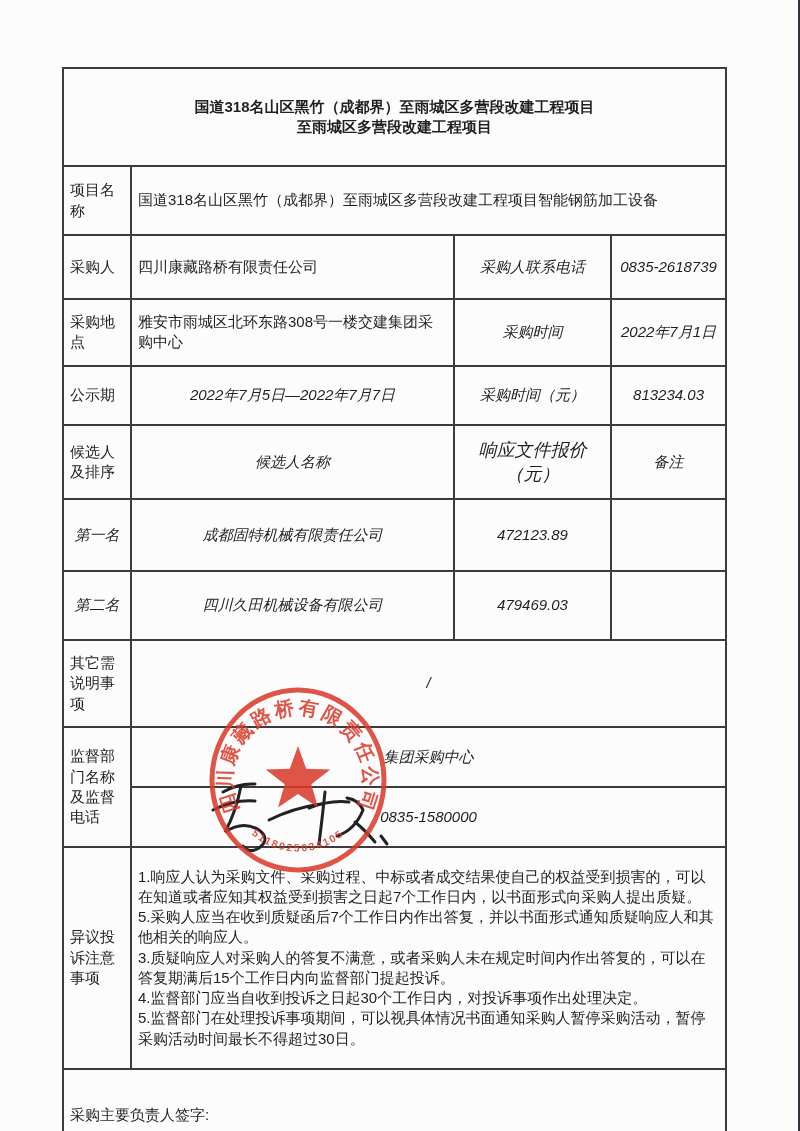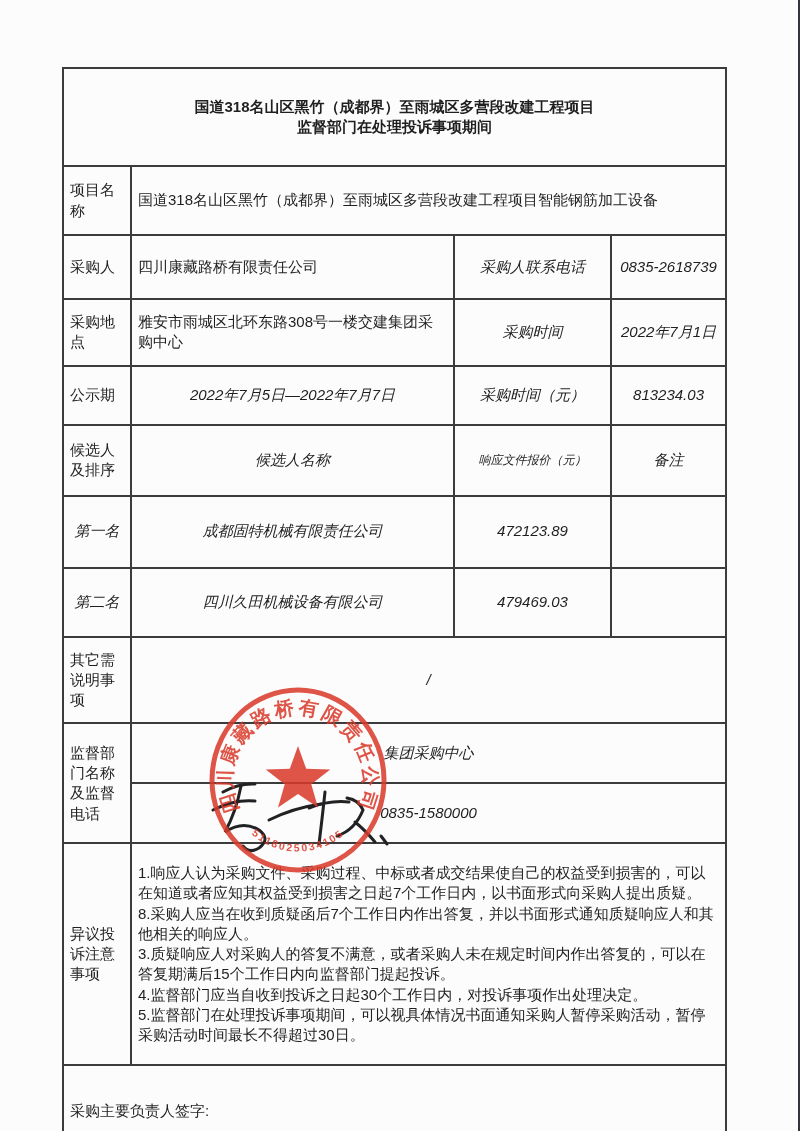--- a/index.html
+++ b/index.html
@@ -41,21 +41,21 @@
       <col style="width:68px">
         <col style="width:323px">
         <col style="width:157px">
         <col style="width:115px">
     </colgroup>
 
     <tbody>
         <tr>
       <td class="title-cell" colspan="4">
         <div>国道318名山区黑竹（成都界）至雨城区多营段改建工程项目</div>
-        <div>监督部门在处理投诉事项期间</div>
+        <div>至雨城区多营段改建工程项目</div>
       </td>
     </tr>
 
     <tr>
       <td class="lbl" style="height:43px">项目名称</td>
       <td colspan="3">国道318名山区黑竹（成都界）至雨城区多营段改建工程项目智能钢筋加工设备</td>
     </tr>
 
     <tr>
       <td class="lbl" style="height:38px">采购人</td>
@@ -74,21 +74,21 @@
     <tr>
       <td class="lbl" style="height:33px">公示期</td>
       <td class="c">2022年7月5日—2022年7月7日</td>
       <td class="c">采购时间（元）</td>
       <td class="c">813234.03</td>
     </tr>
 
     <tr>
       <td class="lbl" style="height:45px">候选人及排序</td>
       <td class="c">候选人名称</td>
-      <td class="c" style="font-size:12px">响应文件报价（元）</td>
+      <td class="c" style="font-size:18px">响应文件报价（元）</td>
       <td class="c">备注</td>
     </tr>
 
     <tr>
       <td class="lbl c" style="height:46px">第一名</td>
       <td class="c">成都固特机械有限责任公司</td>
       <td class="c">472123.89</td>
       <td class="c"></td>
     </tr>
 
@@ -109,21 +109,21 @@
       <td class="c" colspan="3" style="height:34px">集团采购中心</td>
     </tr>
     <tr>
       <td class="c" colspan="3" style="height:34px">0835-1580000</td>
     </tr>
 
     <tr>
       <td class="lbl" style="height:196px">异议投诉注意事项</td>
       <td class="notice-cell" colspan="3">
         <div>1.响应人认为采购文件、采购过程、中标或者成交结果使自己的权益受到损害的，可以在知道或者应知其权益受到损害之日起7个工作日内，以书面形式向采购人提出质疑。</div>
-        <div>8.采购人应当在收到质疑函后7个工作日内作出答复，并以书面形式通知质疑响应人和其他相关的响应人。</div>
+        <div>5.采购人应当在收到质疑函后7个工作日内作出答复，并以书面形式通知质疑响应人和其他相关的响应人。</div>
         <div>3.质疑响应人对采购人的答复不满意，或者采购人未在规定时间内作出答复的，可以在答复期满后15个工作日内向监督部门提起投诉。</div>
         <div>4.监督部门应当自收到投诉之日起30个工作日内，对投诉事项作出处理决定。</div>
         <div>5.监督部门在处理投诉事项期间，可以视具体情况书面通知采购人暂停采购活动，暂停采购活动时间最长不得超过30日。</div>
       </td>
     </tr>
 
     <tr>
       <td class="sig-cell" colspan="4">
         <span>采购主要负责人签字:</span>
       </td>

